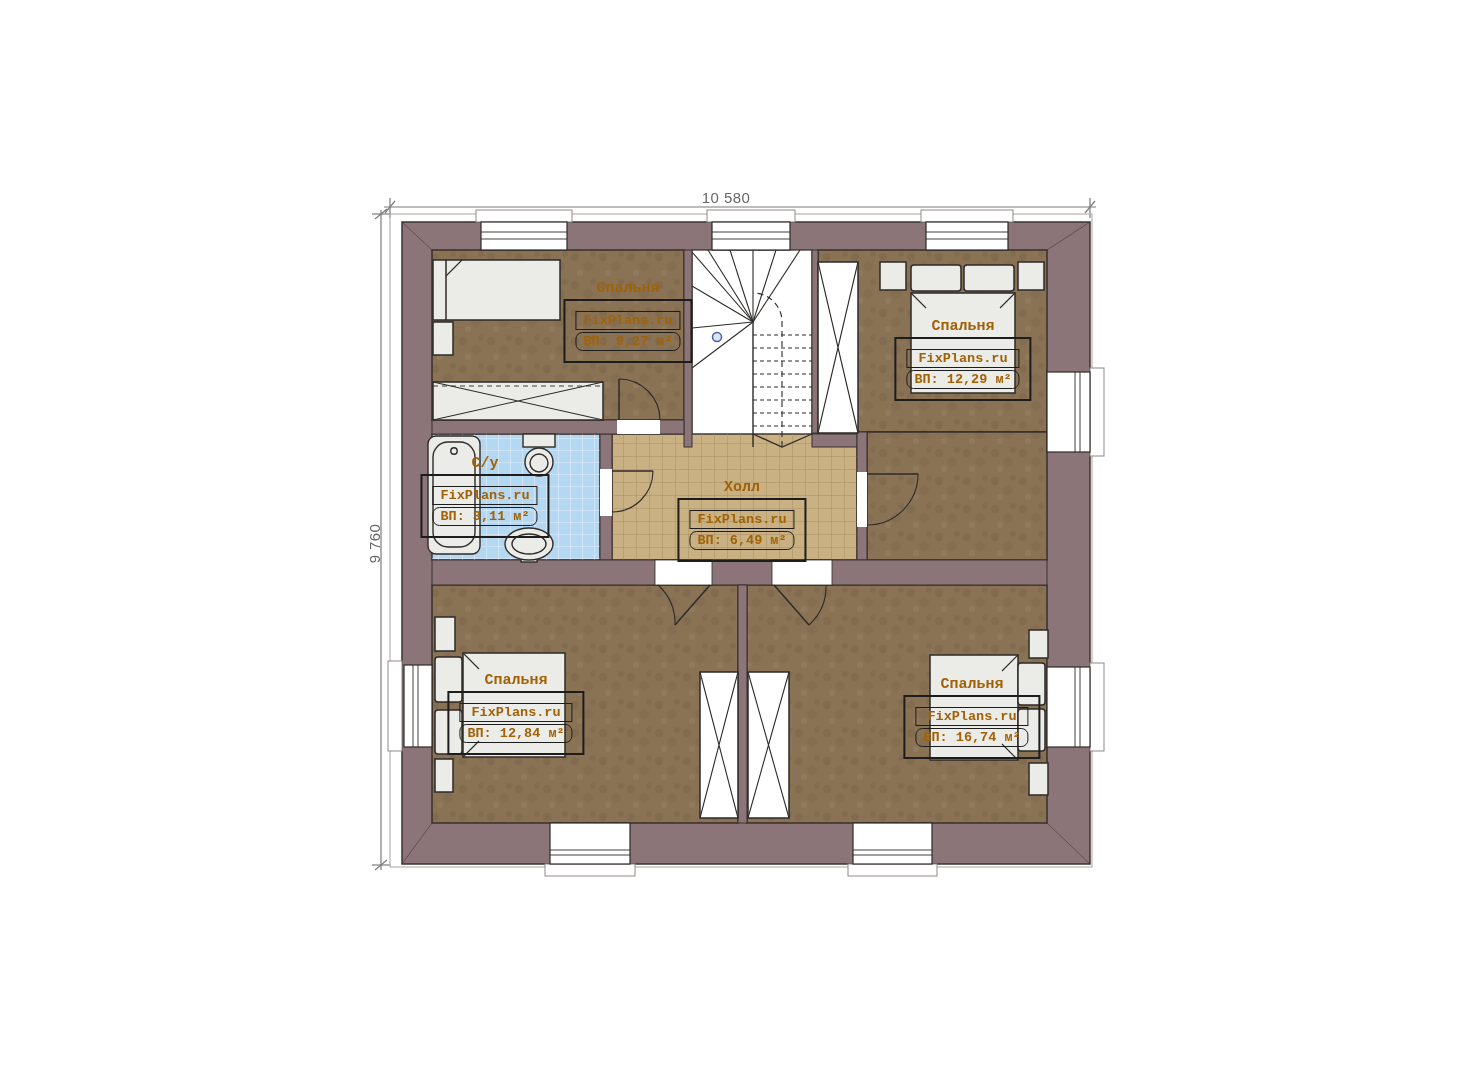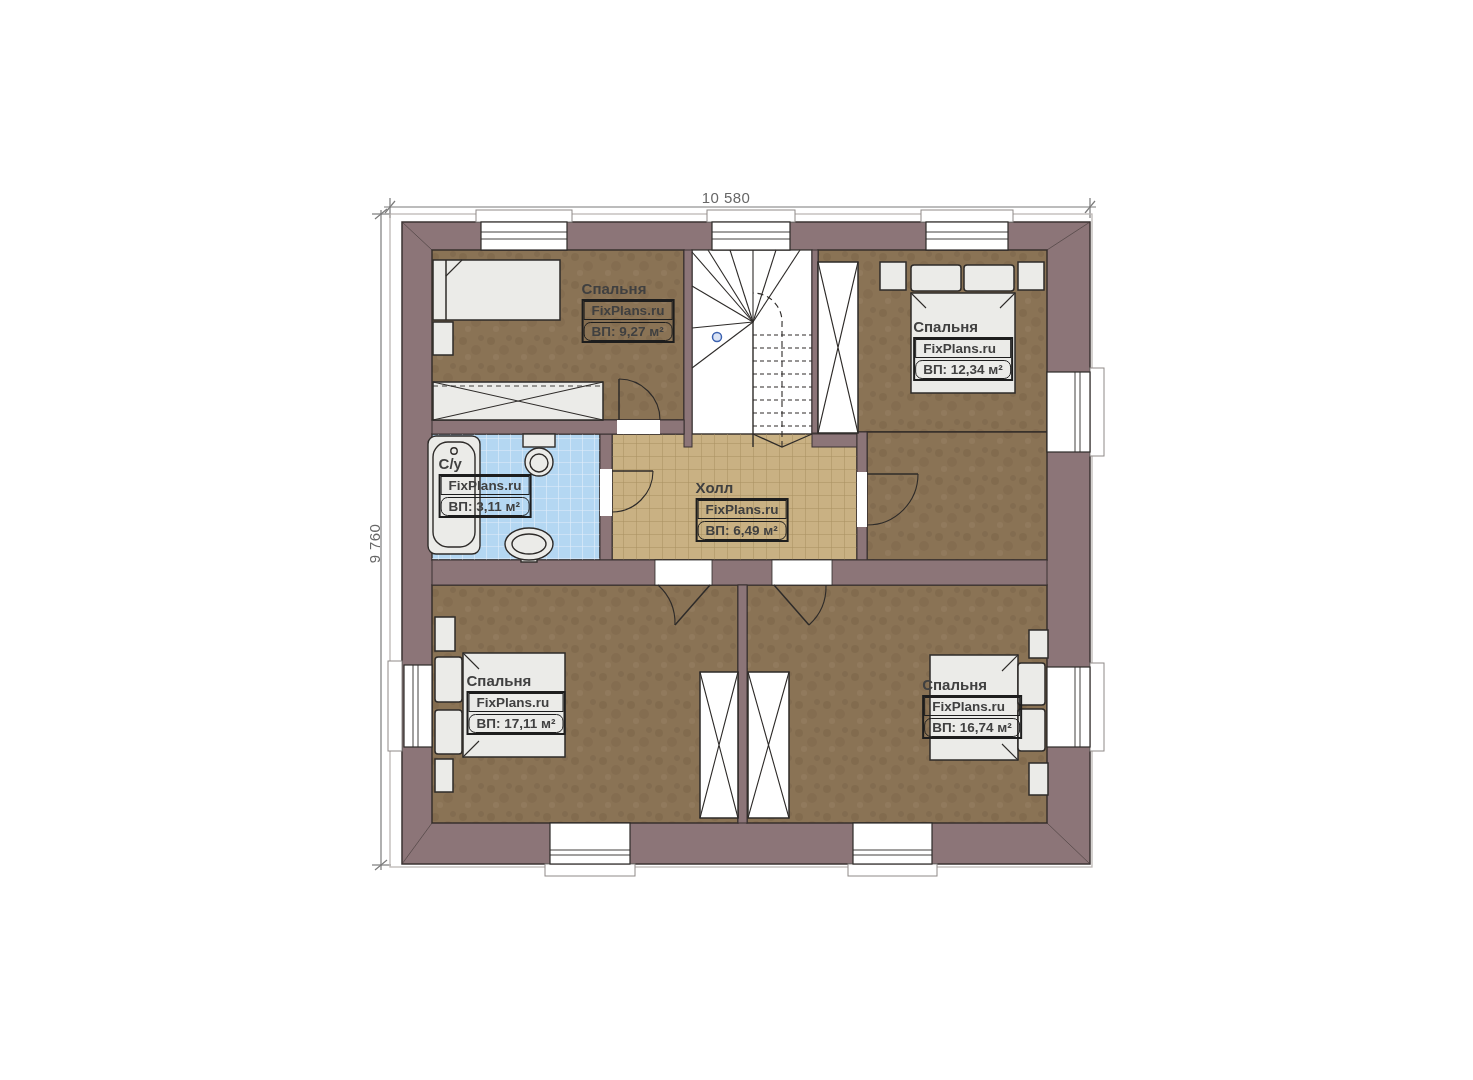--- a/index.html
+++ b/index.html
@@ -2,23 +2,23 @@
 <html><head>
 <meta charset="utf-8">
 <style>
   html,body{margin:0;padding:0;background:#ffffff;}
   .page{position:relative;width:1473px;height:1080px;background:#ffffff;overflow:hidden;
         font-family:"Liberation Sans","DejaVu Sans",sans-serif;}
   .plan-svg{position:absolute;left:372px;top:188px;width:740px;height:692px;}
   .dim-label{position:absolute;color:#676767;font-size:15px;letter-spacing:.4px;white-space:nowrap;}
   .dim-label.top{transform:translateX(-50%);}
   .dim-label.left{width:80px;text-align:center;transform:rotate(-90deg);}
-  .room-label{position:absolute;transform:translateX(-50%);color:#404040;z-index:3;}
+  .room-label{position:absolute;transform:translateX(-50%);text-align:center;color:#a16207;z-index:3;font-family:Liberation Mono, monospace;}
   .room-name{font-size:15px;font-weight:bold;white-space:nowrap;margin-bottom:2px;}
-  .label-box{display:inline-block;border:2px solid #1d1d1d;padding:0;background:transparent;}
+  .label-box{display:inline-block;border:2px solid #1d1d1d;padding:10px;background:transparent;}
   .label-cell{border:1.5px solid #1d1d1d;padding:1px 7px;font-size:13.5px;font-weight:bold;white-space:nowrap;}
   .label-cell + .label-cell{margin-top:2px;border-radius:7px;}
 </style>
 </head>
 <body>
 
 <div class="page">
 
   <svg class="plan-svg" viewBox="-30 -34 740 692">
     <defs>
@@ -274,21 +274,21 @@
     <div class="label-box">
       <div class="label-cell">FixPlans.ru</div>
       <div class="label-cell">ВП: 9,27 м²</div>
     </div>
   </div>
 
   <div class="room-label" style="left:963px;top:318px;">
     <div class="room-name">Спальня</div>
     <div class="label-box">
       <div class="label-cell">FixPlans.ru</div>
-      <div class="label-cell">ВП: 12,34 м²</div>
+      <div class="label-cell">ВП: 12,29 м²</div>
     </div>
   </div>
 
   <div class="room-label" style="left:485px;top:455px;">
     <div class="room-name">С/у</div>
     <div class="label-box">
       <div class="label-cell">FixPlans.ru</div>
       <div class="label-cell">ВП: 3,11 м²</div>
     </div>
   </div>
@@ -298,21 +298,21 @@
     <div class="label-box">
       <div class="label-cell">FixPlans.ru</div>
       <div class="label-cell">ВП: 6,49 м²</div>
     </div>
   </div>
 
   <div class="room-label" style="left:516px;top:672px;">
     <div class="room-name">Спальня</div>
     <div class="label-box">
       <div class="label-cell">FixPlans.ru</div>
-      <div class="label-cell">ВП: 17,11 м²</div>
+      <div class="label-cell">ВП: 12,84 м²</div>
     </div>
   </div>
 
   <div class="room-label" style="left:972px;top:676px;">
     <div class="room-name">Спальня</div>
     <div class="label-box">
       <div class="label-cell">FixPlans.ru</div>
       <div class="label-cell">ВП: 16,74 м²</div>
     </div>
   </div>

